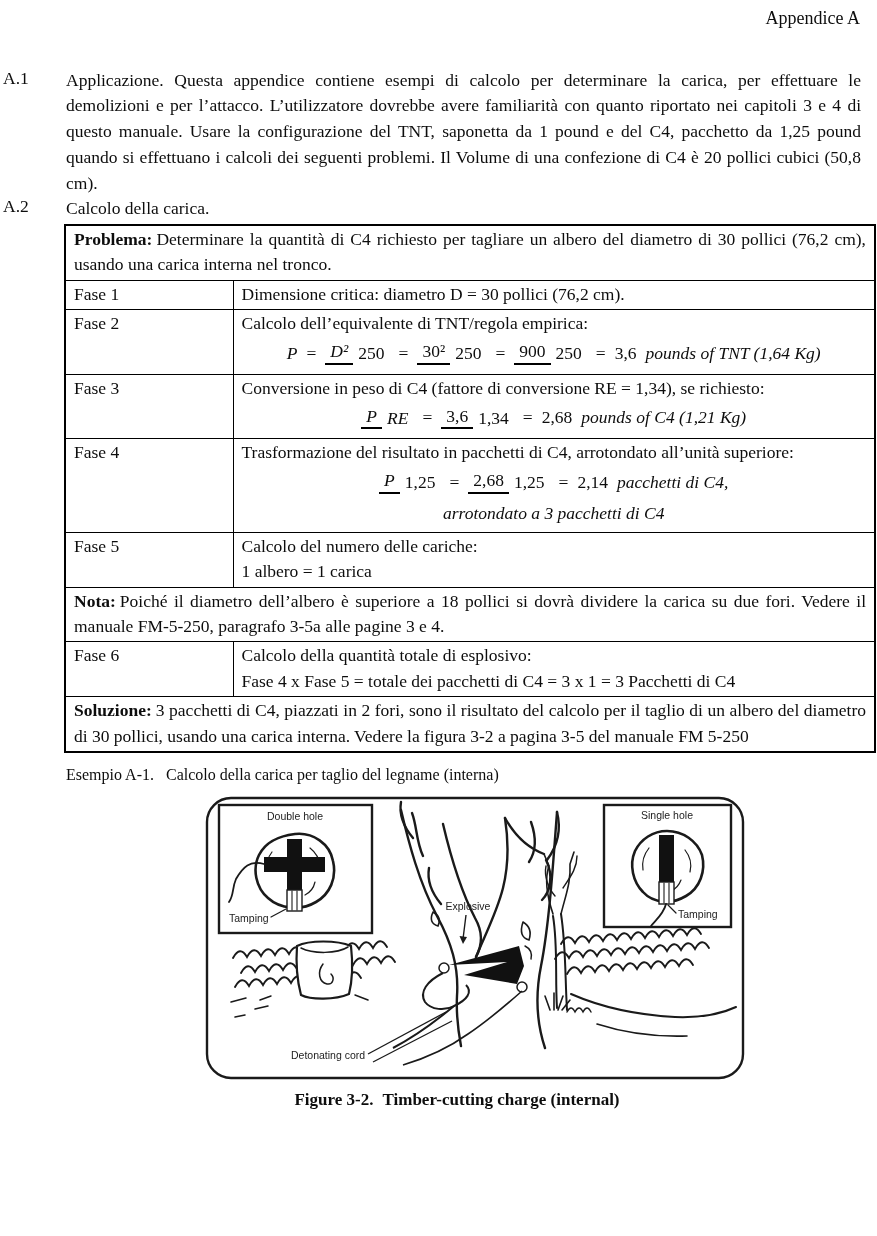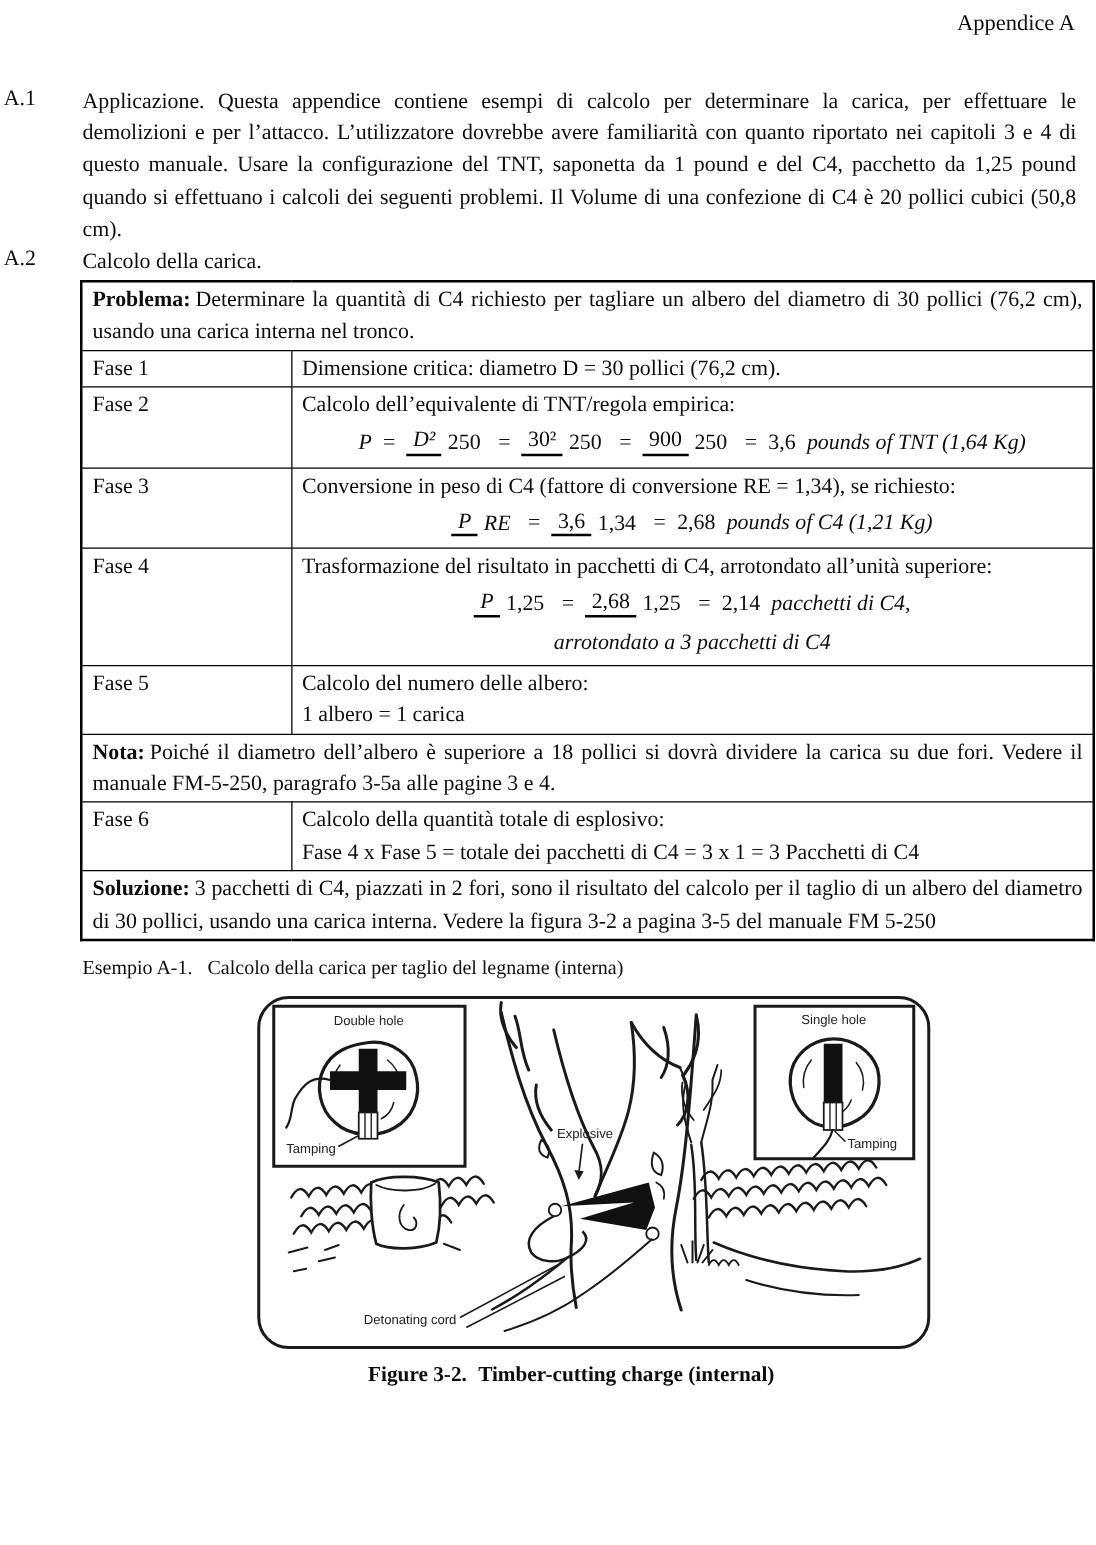--- a/index.html
+++ b/index.html
@@ -162,21 +162,21 @@
           <span>2,14</span>
           <span class="fx-tail">pacchetti di C4,</span>
         </div>
         <div class="formula-line2">arrotondato a 3 pacchetti di C4</div>
       </td>
     </tr>
 
     <tr>
       <td class="fase-col">Fase 5</td>
       <td>
-        <div>Calcolo del numero delle albero:</div>
+        <div>Calcolo del numero delle cariche:</div>
         <div>1 albero = 1 carica</div>
       </td>
     </tr>
 
     <tr>
       <td colspan="2" class="full">
         <span class="lbl">Nota:</span><span>Poiché il diametro dell’albero è superiore a 18 pollici si dovrà dividere la carica su due fori. Vedere il manuale FM-5-250, paragrafo 3-5a alle pagine 3 e 4.</span>
       </td>
     </tr>
 

